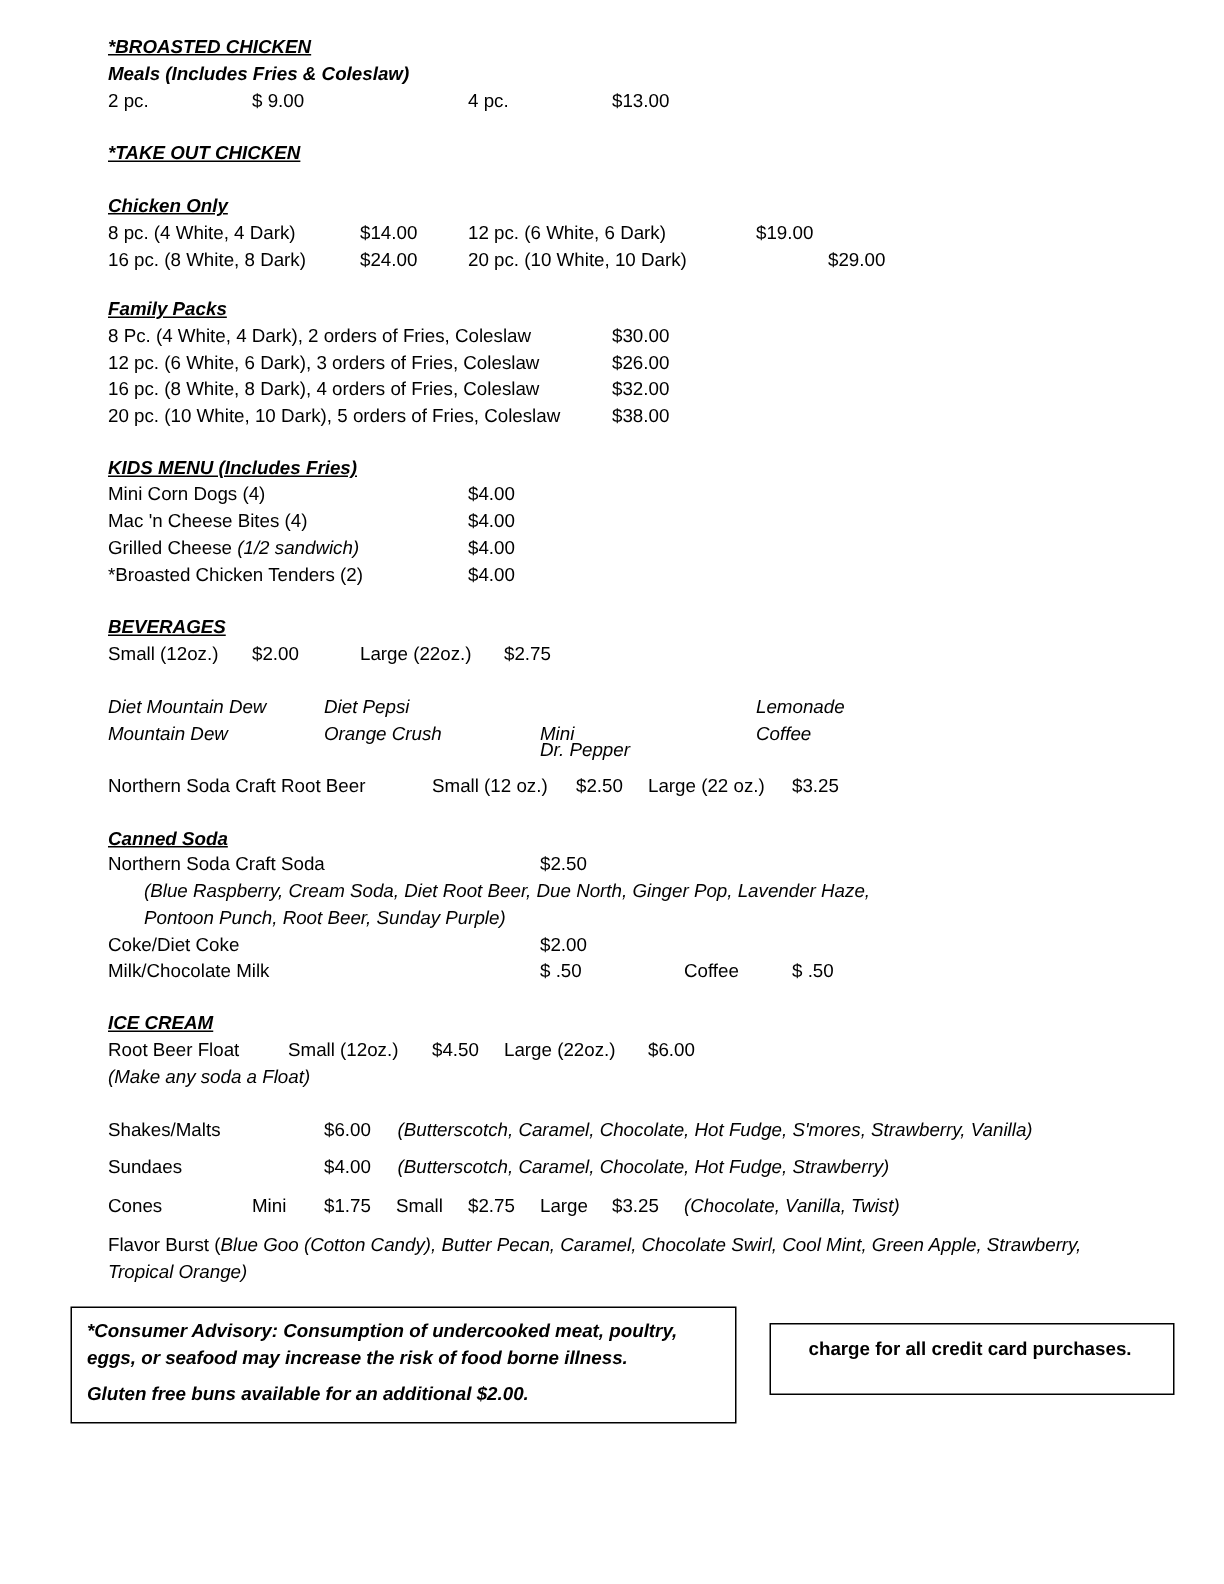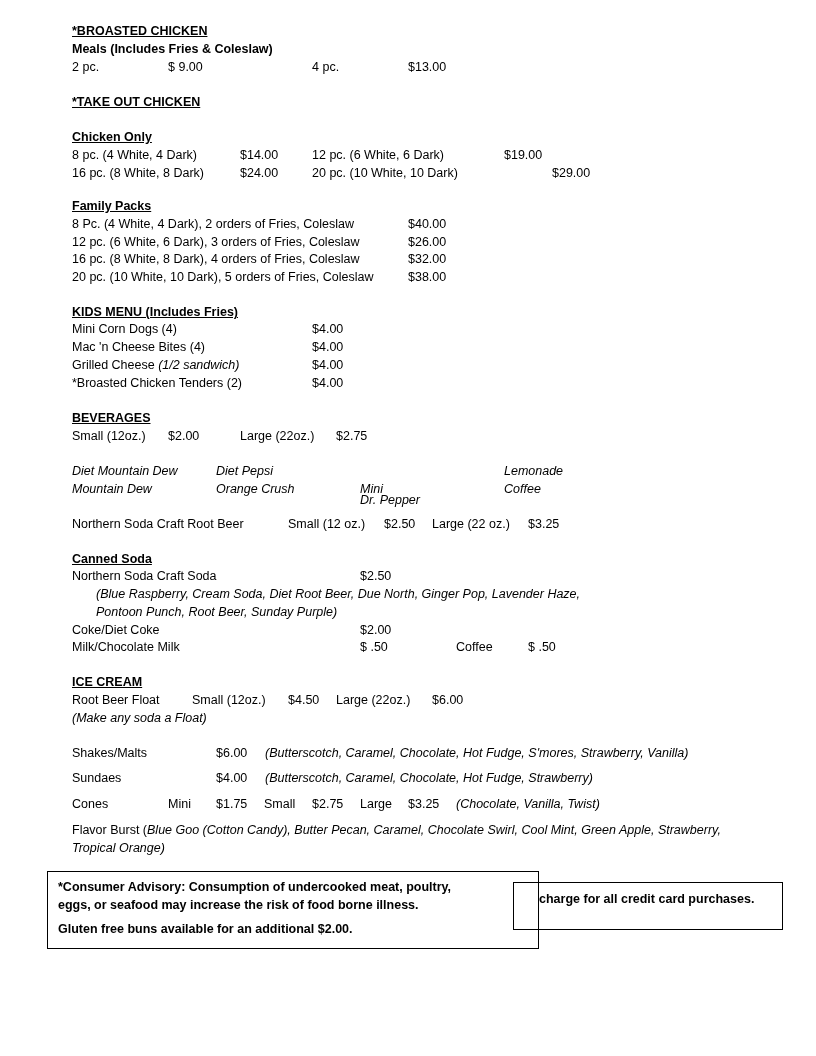--- a/index.html
+++ b/index.html
@@ -1,19 +1,19 @@
 <!DOCTYPE html>
 <html><head>
   <meta charset="utf-8">
   <style>
     html, body { margin: 0; padding: 0; background: #ffffff; }
     body { width: 816px; height: 1056px; position: relative; overflow: hidden;
            font-family: "Liberation Sans", sans-serif; font-size: 12.5px; color: #000; }
     .t { position: absolute; white-space: nowrap; line-height: 15px; }
-    .b { font-weight: bold; }
+    .b { font-weight: bold; font-style: italic; }
     .u { text-decoration: underline; }
     .i { font-style: italic; }
     .box { position: absolute; border: 1px solid #000; box-sizing: border-box; }
     .box .bt { position: absolute; font-weight: bold; white-space: nowrap; line-height: 18px; font-size: 12.5px; }
   </style>
 </head>
 <body>
 
 <div class="t b u" style="left:72px;top:24px;">*BROASTED CHICKEN</div>
 <div class="t b" style="left:72px;top:42px;">Meals (Includes Fries &amp; Coleslaw)</div>
@@ -29,21 +29,21 @@
 <div class="t" style="left:240px;top:148px;">$14.00</div>
 <div class="t" style="left:312px;top:148px;">12 pc. (6 White, 6 Dark)</div>
 <div class="t" style="left:504px;top:148px;">$19.00</div>
 <div class="t" style="left:72px;top:166px;">16 pc. (8 White, 8 Dark)</div>
 <div class="t" style="left:240px;top:166px;">$24.00</div>
 <div class="t" style="left:312px;top:166px;">20 pc. (10 White, 10 Dark)</div>
 <div class="t" style="left:504px;top:166px;margin-left:48px;">$29.00</div>
 
 <div class="t b u" style="left:72px;top:199px;">Family Packs</div>
 <div class="t" style="left:72px;top:217px;">8 Pc. (4 White, 4 Dark), 2 orders of Fries, Coleslaw</div>
-<div class="t" style="left:408px;top:217px;">$40.00</div>
+<div class="t" style="left:408px;top:217px;">$30.00</div>
 <div class="t" style="left:72px;top:235px;">12 pc. (6 White, 6 Dark), 3 orders of Fries, Coleslaw</div>
 <div class="t" style="left:408px;top:235px;">$26.00</div>
 <div class="t" style="left:72px;top:252px;">16 pc. (8 White, 8 Dark), 4 orders of Fries, Coleslaw</div>
 <div class="t" style="left:408px;top:252px;">$32.00</div>
 <div class="t" style="left:72px;top:270px;">20 pc. (10 White, 10 Dark), 5 orders of Fries, Coleslaw</div>
 <div class="t" style="left:408px;top:270px;">$38.00</div>
 
 <div class="t b u" style="left:72px;top:305px;">KIDS MENU (Includes Fries)</div>
 <div class="t" style="left:72px;top:322px;">Mini Corn Dogs (4)</div>
 <div class="t" style="left:312px;top:322px;">$4.00</div>
@@ -108,21 +108,21 @@
 <div class="t" style="left:216px;top:797px;">$1.75</div>
 <div class="t" style="left:264px;top:797px;">Small</div>
 <div class="t" style="left:312px;top:797px;">$2.75</div>
 <div class="t" style="left:360px;top:797px;">Large</div>
 <div class="t" style="left:408px;top:797px;">$3.25</div>
 <div class="t i" style="left:456px;top:797px;">(Chocolate, Vanilla, Twist)</div>
 
 <div class="t" style="left:72px;top:823px;"><span>Flavor Burst (</span><span class="i">Blue Goo (Cotton Candy), Butter Pecan, Caramel, Chocolate Swirl, Cool Mint, Green Apple, Strawberry,</span></div>
 <div class="t i" style="left:72px;top:841px;">Tropical Orange)</div>
 
-<div class="box" style="left:47px;top:871px;width:492px;height:78px;">
+<div class="box" style="left:47px;top:871px;width:444px;height:78px;font-style:italic;">
   <div class="bt" style="left:10px;top:6px;">*Consumer Advisory: Consumption of undercooked meat, poultry,</div>
   <div class="bt" style="left:10px;top:24px;">eggs, or seafood may increase the risk of food borne illness.</div>
   <div class="bt" style="left:10px;top:48px;">Gluten free buns available for an additional $2.00.</div>
 </div>
 
 <div class="box" style="left:513px;top:882px;width:270px;height:48px;">
   <div class="bt" style="left:10px;top:7px;margin-left:15px;">charge for all credit card purchases.</div>
 </div>
 
 </body></html>

